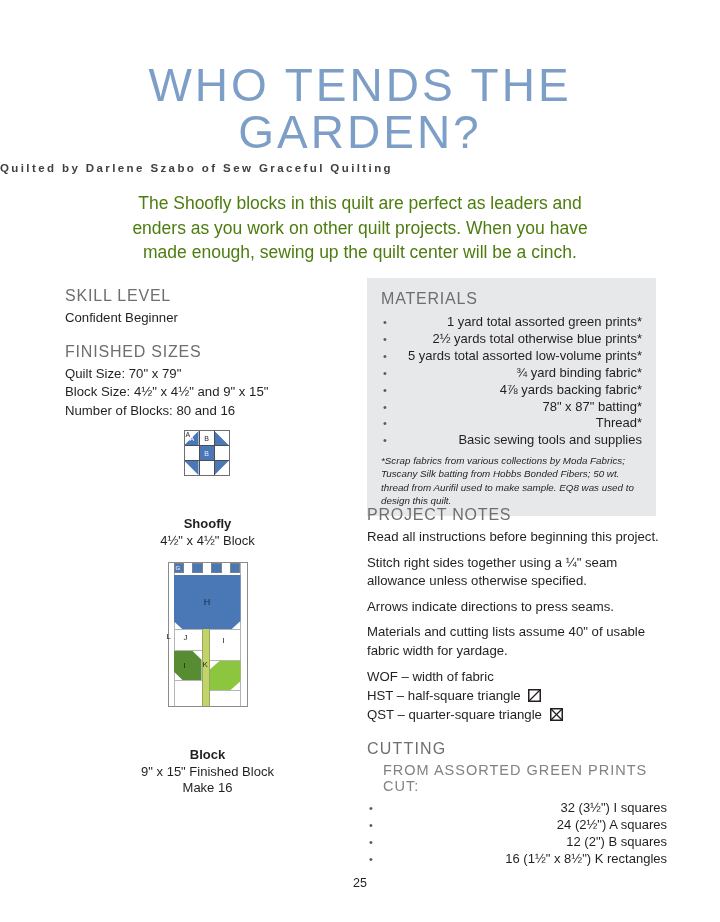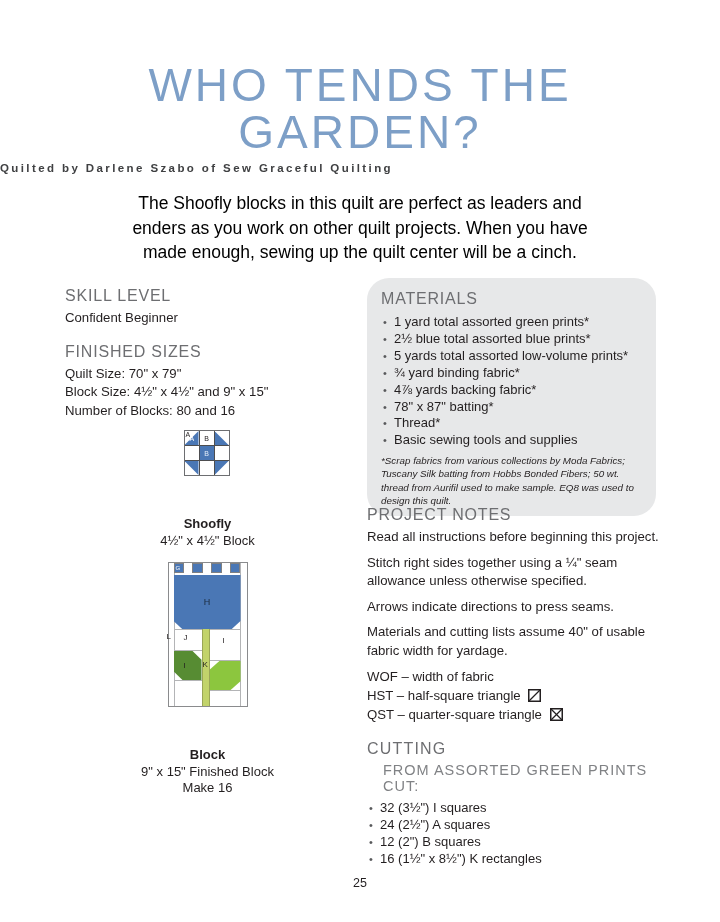--- a/index.html
+++ b/index.html
@@ -12,29 +12,29 @@
     position:absolute; top:62px; left:0; width:100%; text-align:center;
     font-size:46px; line-height:47px; font-weight:300; letter-spacing:3px;
     color:#7d9fc7;
   }
   .byline{
     position:absolute; top:162px; left:0; width:100%; text-align:left;
     font-size:11.5px; letter-spacing:2.4px; color:#3f4042; font-weight:700;
   }
   .intro{
     position:absolute; top:191px; left:80px; width:560px; text-align:center;
-    font-size:17.5px; line-height:24.5px; color:#000000; font-weight:400;
+    font-size:17.5px; line-height:24.5px; color:#4d7c0f; font-weight:400;
   }
   
   .section-h{
     font-size:16px; font-weight:400; letter-spacing:.8px; color:#6d6e71;
     margin:0 0 3px 0; line-height:20px;
   }
   .body-txt{ font-size:13.2px; line-height:18.5px; }
-  .bullet-li{ position:relative; padding-left:13px; font-size:13px; line-height:16.9px; }
+  .bullet-li{ position:relative; padding-left:13px; font-size:13px; line-height:16.9px;text-align:right; }
   .bullet-li::before{ content:"•"; position:absolute; left:2px; top:0; color:#58595b; font-size:11px; }
   
   .left-col{ position:absolute; left:65px; top:286px; width:285px; }
   .fs-h{ margin-top:14px; }
   
   .sf-wrap{ width:48px; margin:10px auto 0 auto; }
   .sf-grid{
     width:46px; height:46px; box-sizing:border-box; border:1px solid #6d6e71;
     background:#4d4d4f; display:grid; grid-template-columns:repeat(3,1fr);
     grid-template-rows:repeat(3,1fr); gap:1px;
@@ -68,21 +68,21 @@
   .fl-stem{ position:absolute; left:33px; top:66px; width:8px; height:77px;
     background:#c2d36b; box-sizing:border-box; border-left:1px solid #9aa657; border-right:1px solid #9aa657; }
   .fl-leaf-l{ position:absolute; left:5px; top:88px; width:28px; height:29px; background:#578c33;
     clip-path:polygon(0 0,68% 0,100% 30%,100% 100%,32% 100%,0 70%); }
   .fl-leaf-r{ position:absolute; left:41px; top:98px; width:31px; height:29px; background:#8cc63e;
     clip-path:polygon(32% 0,100% 0,100% 70%,68% 100%,0 100%,0 30%); }
   .fl-lbl{ position:absolute; font-size:8px; line-height:8px; color:#231f20; }
   
   .materials-box{
     position:absolute; left:367px; top:278px; width:289px; box-sizing:border-box;
-    background:#e7e8e9; padding:11px 14px 9px 14px;border-radius:22px;
+    background:#e7e8e9; padding:11px 14px 9px 14px;
   }
   .materials-box .section-h{ margin-bottom:5px; }
   .footnote{ font-style:italic; font-size:9.8px; line-height:13.2px; margin-top:5px; }
   .right-col{ position:absolute; left:367px; top:505px; width:300px; }
   .right-col p{ margin:0 0 7px 0; }
   .abbrev{ font-size:13.2px; line-height:19px; }
   .abbrev svg{ vertical-align:-2px; margin-left:4px; }
   .cutting-h{ margin-top:15px; letter-spacing:1.2px; }
   .cutting-sub{ font-size:14.5px; letter-spacing:1px; color:#808285; font-weight:400; margin:1px 0 6px 16px; }
   
@@ -187,21 +187,21 @@
     <div class="caption">
       <div class="cap-name">Block</div>
       <div>9" x 15" Finished Block</div>
       <div>Make 16</div>
     </div>
   </div>
 
   <div class="materials-box">
     <h2 class="section-h">MATERIALS</h2>
     <div class="bullet-li">1 yard total assorted green prints*</div>
-    <div class="bullet-li">2½ blue total assorted blue prints*</div>
+    <div class="bullet-li">2½ yards total otherwise blue prints*</div>
     <div class="bullet-li">5 yards total assorted low-volume prints*</div>
     <div class="bullet-li">¾ yard binding fabric*</div>
     <div class="bullet-li">4⅞ yards backing fabric*</div>
     <div class="bullet-li">78" x 87" batting*</div>
     <div class="bullet-li">Thread*</div>
     <div class="bullet-li">Basic sewing tools and supplies</div>
     <div class="footnote">*Scrap fabrics from various collections by Moda Fabrics; Tuscany Silk batting from Hobbs Bonded Fibers; 50 wt. thread from Aurifil used to make sample. EQ8 was used to design this quilt.</div>
   </div>
 
   <div class="right-col">

